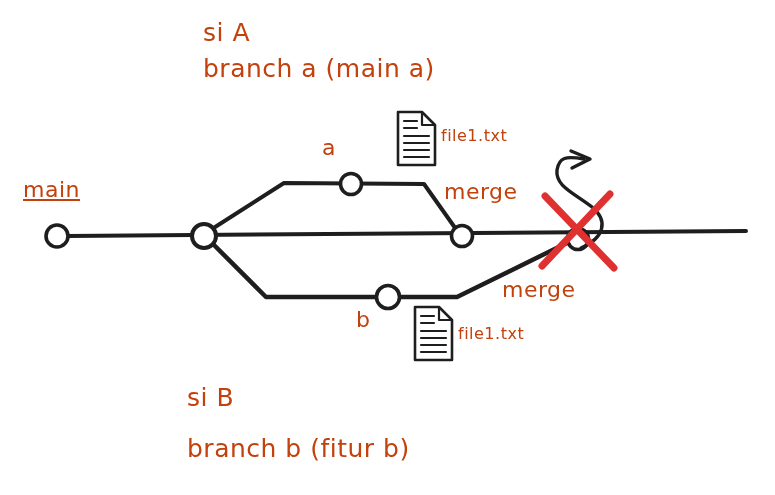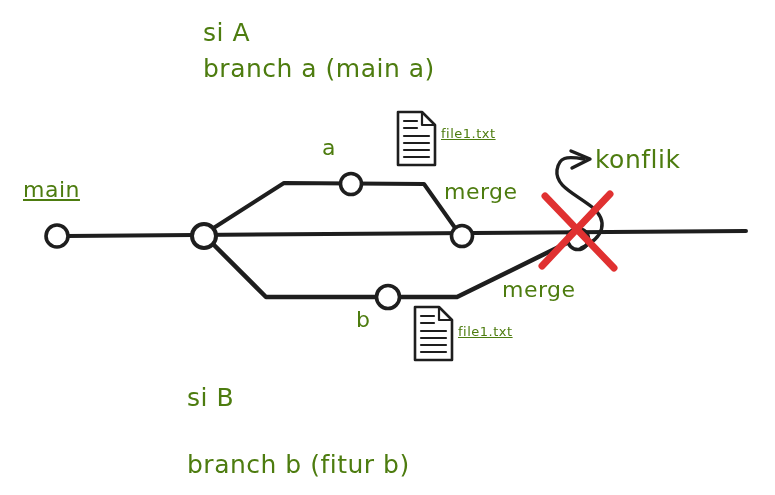--- a/index.html
+++ b/index.html
@@ -17,27 +17,27 @@
     color: #1e1e1e;
   }
   svg.drawing {
     position: absolute;
     left: 0;
     top: 0;
   }
   .lbl {
     position: absolute;
     white-space: nowrap;
-    color: #4d7c0f;
+    color: #c2410c;
     line-height: 1.25;
     letter-spacing: 0.5px;
   }
   .note   { font-size: 25px; }
   .mid    { font-size: 22px; }
-  .small  { font-size: 13px; text-decoration: underline; }
+  .small  { font-size: 16px; }
   
   .ink    { stroke: #1e1e1e; fill: none; stroke-linecap: round; stroke-linejoin: round; }
   .node   { fill: #ffffff; stroke: #1e1e1e; }
 </style>
 </head>
 <body>
 
 <div class="canvas">
 
   <svg class="drawing" width="775" height="495" viewBox="0 0 775 495">
@@ -87,24 +87,23 @@
   <div class="lbl note" style="left:203px; top:53px;">branch a (main a)</div>
 
   <div class="lbl mid" style="left:23px; top:176px;text-decoration:underline;">main</div>
 
   <div class="lbl mid" style="left:322px; top:134px;">a</div>
 
   <div class="lbl small" style="left:441px; top:126px;">file1.txt</div>
 
   <div class="lbl mid" style="left:444px; top:178px;">merge</div>
 
-  <div class="lbl note" style="left:595px; top:144px;">konflik</div>
 
   <div class="lbl mid" style="left:502px; top:276px;">merge</div>
 
   <div class="lbl mid" style="left:356px; top:306px;">b</div>
 
   <div class="lbl small" style="left:458px; top:324px;">file1.txt</div>
 
   <div class="lbl note" style="left:187px; top:382px;">si B</div>
-  <div class="lbl note" style="left:187px; top:433px;margin-top:16px;">branch b (fitur b)</div>
+  <div class="lbl note" style="left:187px; top:433px;">branch b (fitur b)</div>
 
 </div>
 
 </body></html>

